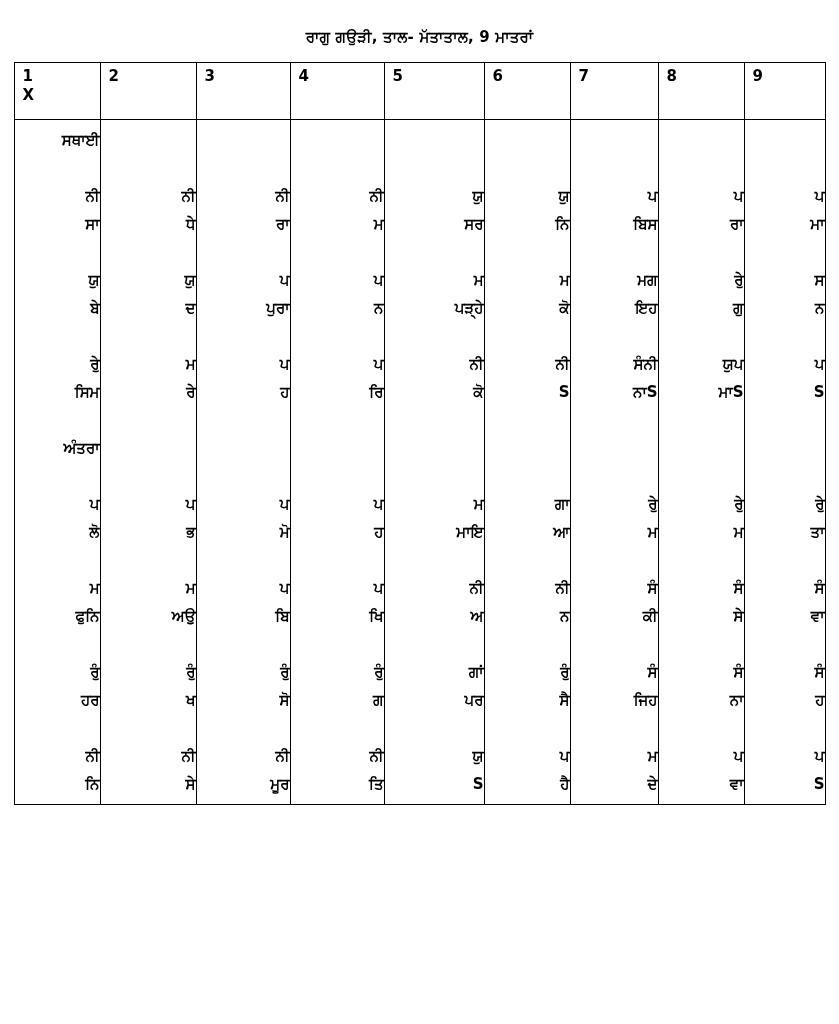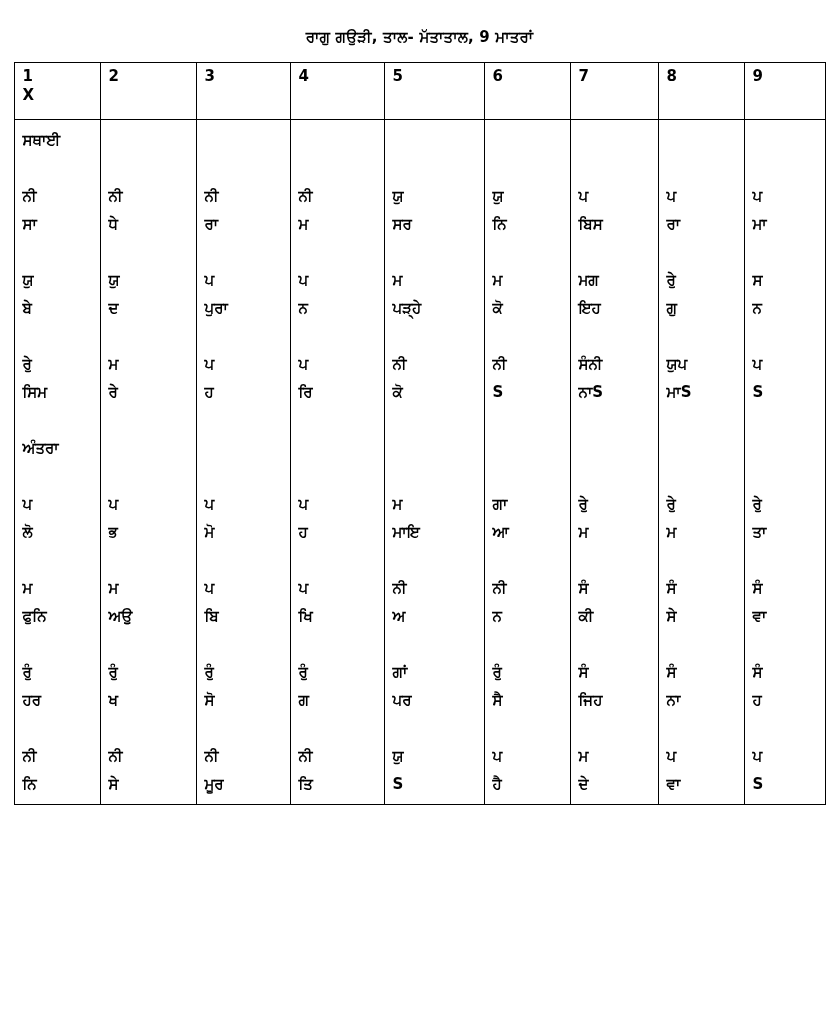--- a/index.html
+++ b/index.html
@@ -54,20 +54,21 @@
   }
   thead th .beat {
     display: block;
   }
   thead th .sam {
     display: block;
     margin-top: 4px;
   }
   .cell-lines {
     display: block;
+    text-align: right;
   }
   .cell-lines span {
     display: block;
     height: 28px;
     line-height: 28px;
     white-space: nowrap;
   }
   .cell-lines span.blank {
     color: transparent;
   }

